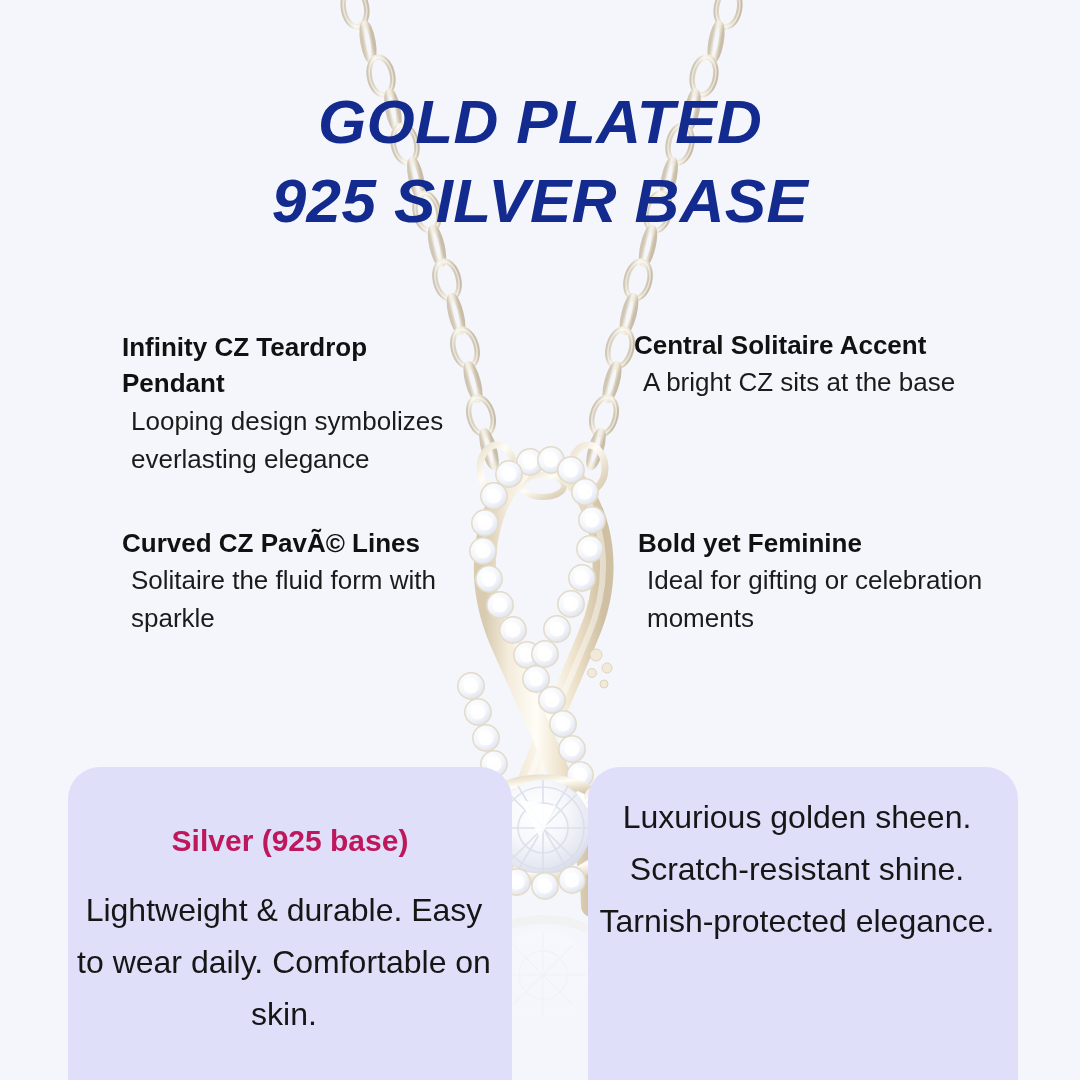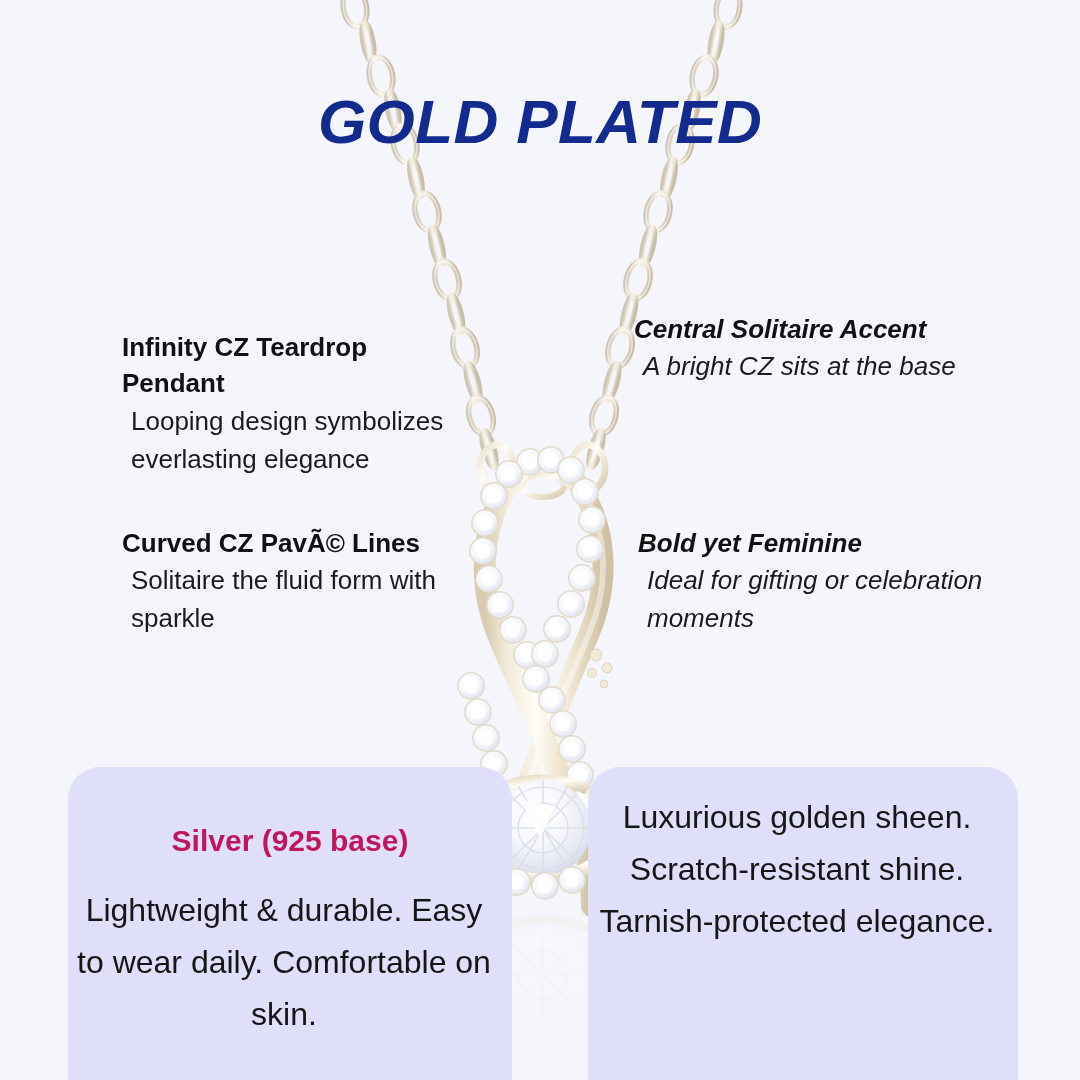--- a/index.html
+++ b/index.html
@@ -61,22 +61,22 @@
   .feature-body {
     display: block;
     font-size: 26px;
     font-weight: 400;
     line-height: 1.46;
     color: #1b1b1b;
     padding-left: 9px;
   }
   #feature-1 { left: 122px; top: 294px; width: 340px; }
   #feature-2 { left: 122px; top: 490px; width: 348px; }
-  #feature-3 { left: 634px; top: 276px; width: 352px; font-style: italic; }
-  #feature-4 { left: 638px; top: 490px; width: 352px; font-style: italic; }
+  #feature-3 { left: 634px; top: 292px; width: 352px; }
+  #feature-4 { left: 638px; top: 490px; width: 352px; }
 
   
   .card {
     position: absolute;
     bottom: 0;
     background: #dfdffa;
     border-radius: 32px 32px 0 0;
     z-index: 4;
     box-sizing: border-box;
     text-align: center;
@@ -285,20 +285,21 @@
           <circle cx="543" cy="975" r="24"></circle>
         </g>
         <path d="M 500 930 C 522 916, 566 916, 588 930" fill="none" stroke="#efe9dc" stroke-width="9"></path>
       </g>
 
     </g>
   </svg>
 
   <div id="title-block">
     <span class="title-line">GOLD PLATED</span>
+    <span class="title-line">925 SILVER BASE</span>
   </div>
 
   <div class="feature" id="feature-1">
     <span class="feature-title">Infinity CZ Teardrop Pendant</span>
     <span class="feature-body">Looping design symbolizes everlasting elegance</span>
   </div>
 
   <div class="feature" id="feature-2">
     <span class="feature-title">Curved CZ PavÃ© Lines</span>
     <span class="feature-body">Solitaire the fluid form with sparkle</span>

